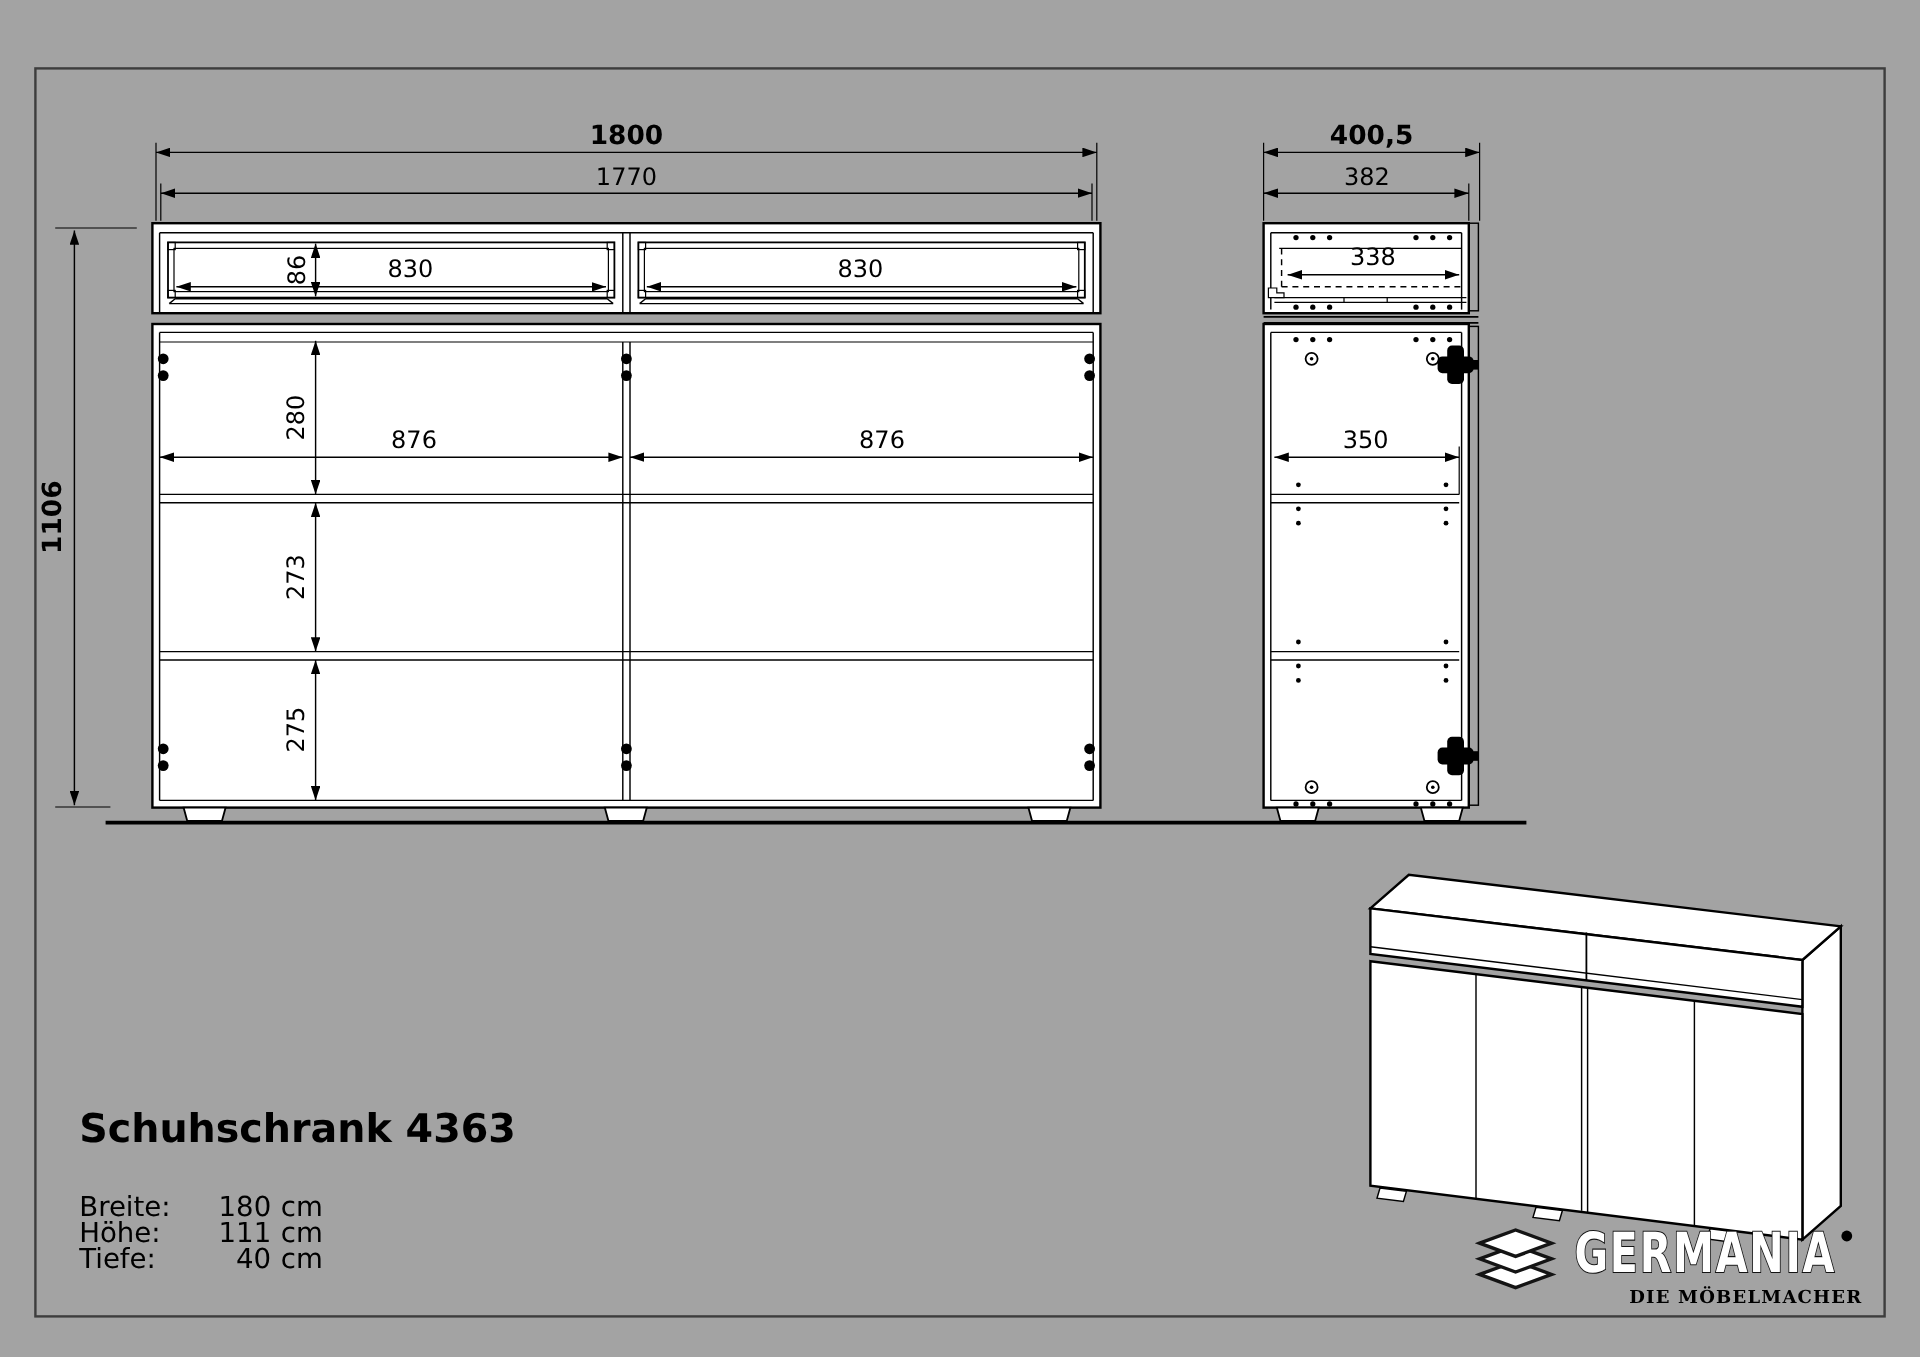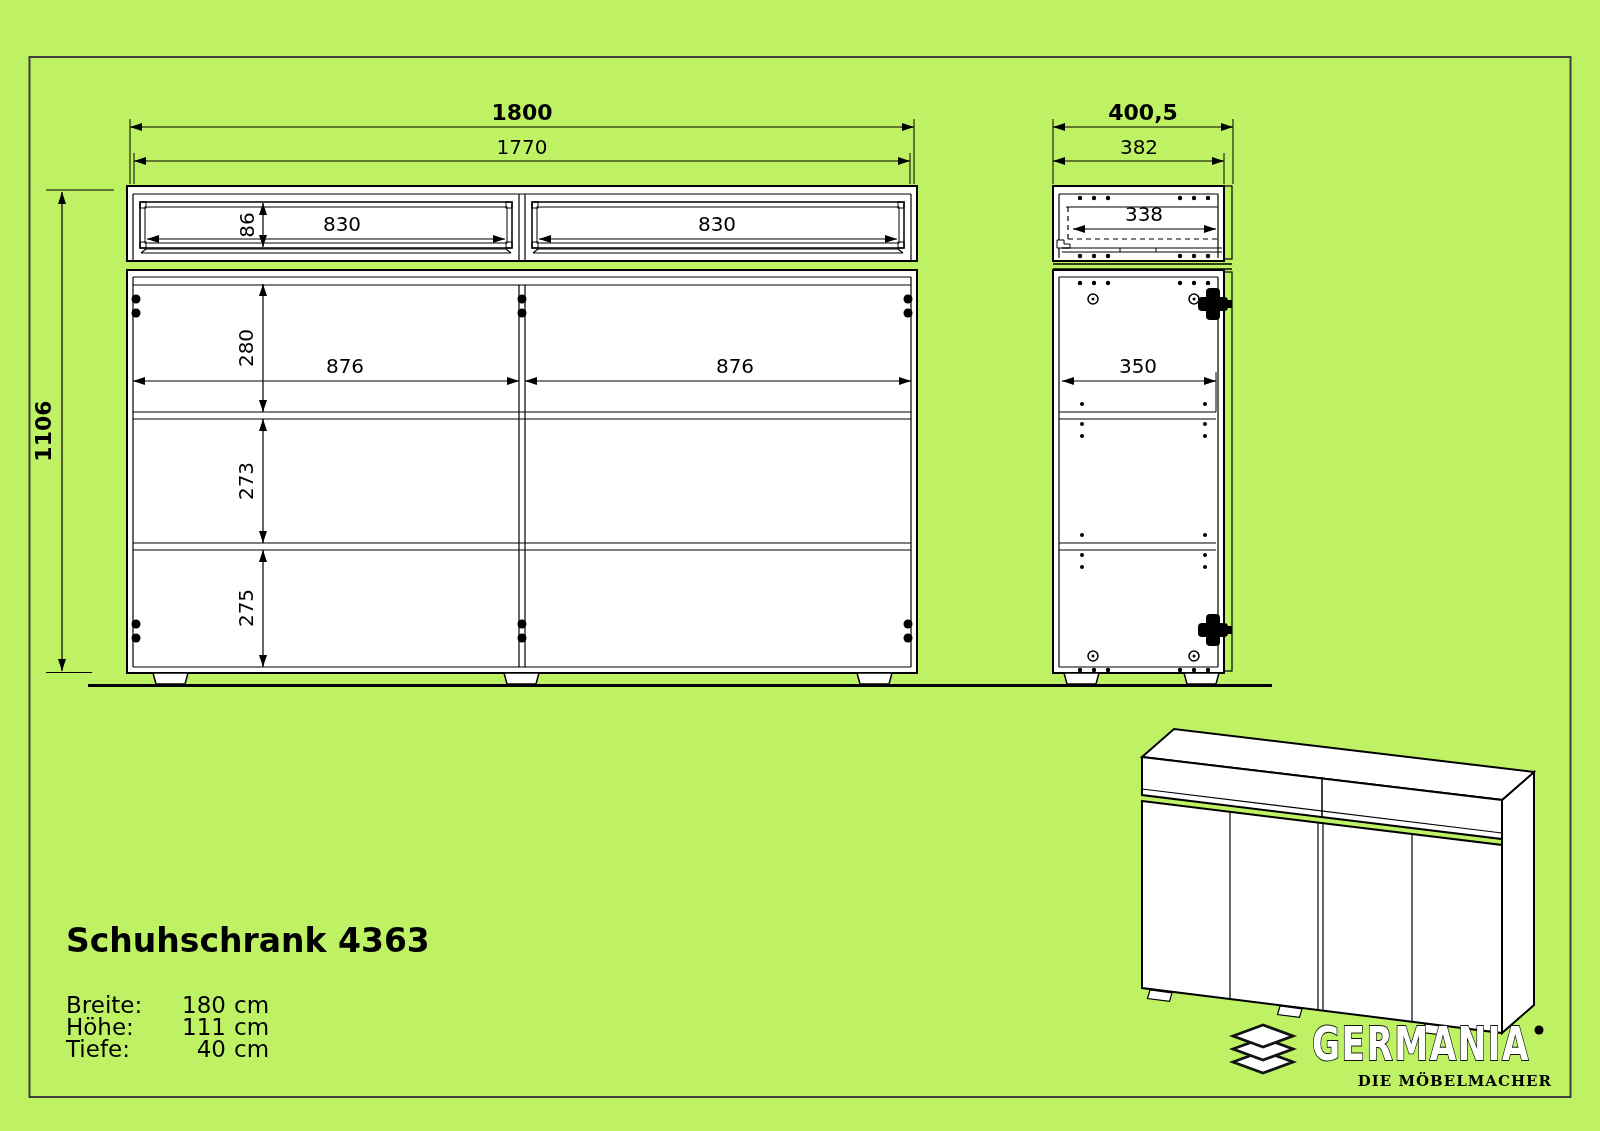--- a/index.html
+++ b/index.html
@@ -1,16 +1,16 @@
 <!DOCTYPE html>
 <html><head>
 <meta charset="utf-8">
 <style>
   html,body{margin:0;padding:0;background:#ffffff;}
-  .page{position:relative;width:1600px;height:1131px;background:#bef264;overflow:hidden;}
+  .page{position:relative;width:1600px;height:1131px;background:#a3a3a3;overflow:hidden;}
   svg{display:block;}
   svg text{font-family:"DejaVu Sans","Liberation Sans",sans-serif;fill:#000;}
   .dim{font-size:20px;}
   .dimb{font-size:22px;font-weight:bold;}
   .title{font-size:33px;font-weight:bold;}
   .spec{font-size:23px;}
   .brand-name{font-size:46px;font-weight:bold;letter-spacing:2px;
     fill:#ffffff;stroke:#141414;stroke-width:1.8px;paint-order:stroke;}
   .brand-tagline{font-family:"DejaVu Serif","Liberation Serif",serif;
     font-size:15px;font-weight:bold;letter-spacing:1px;}

